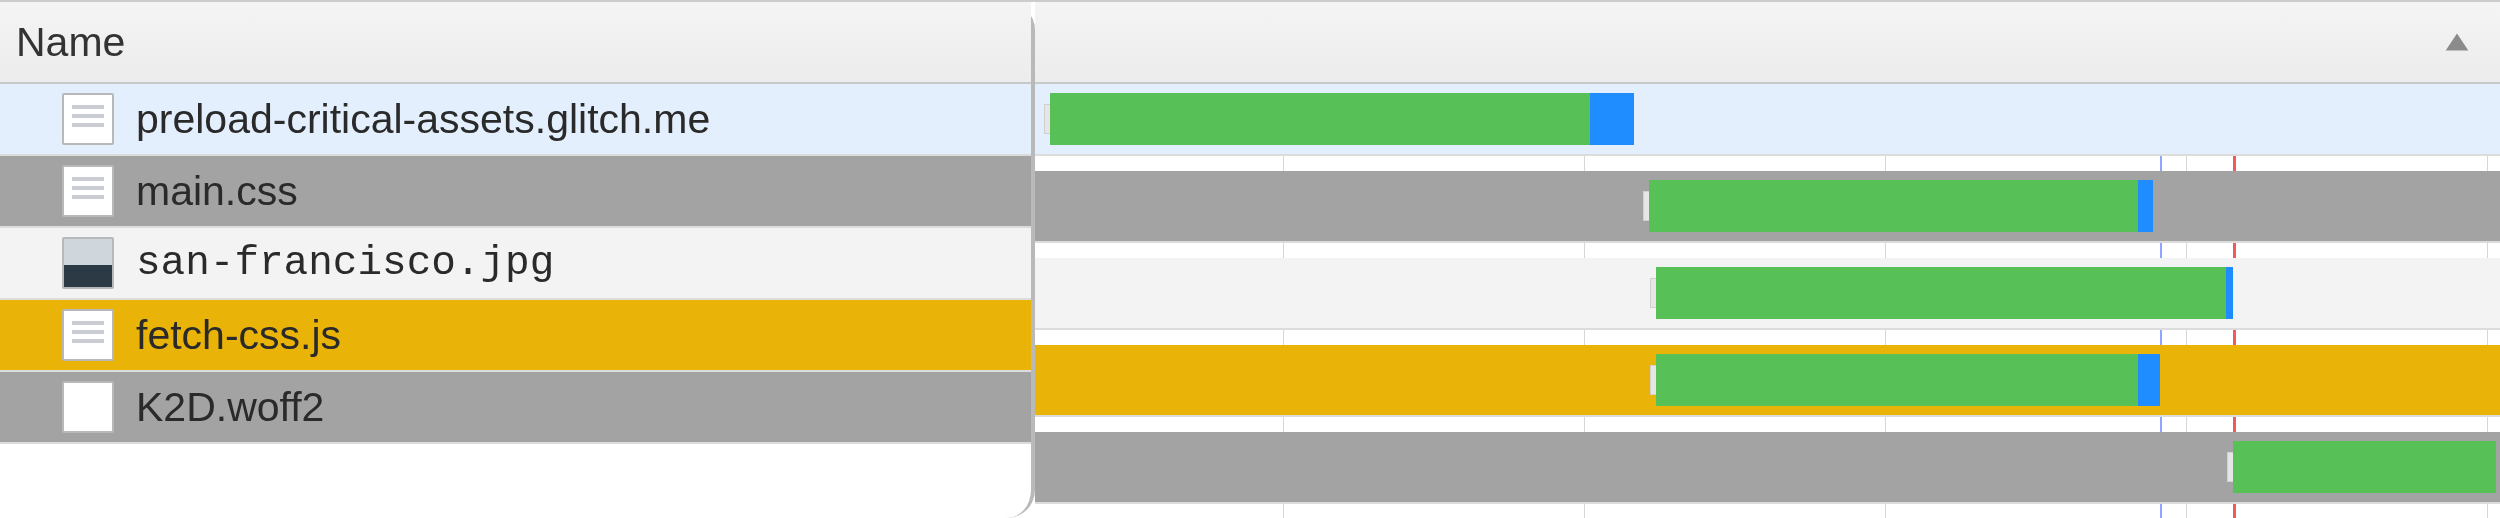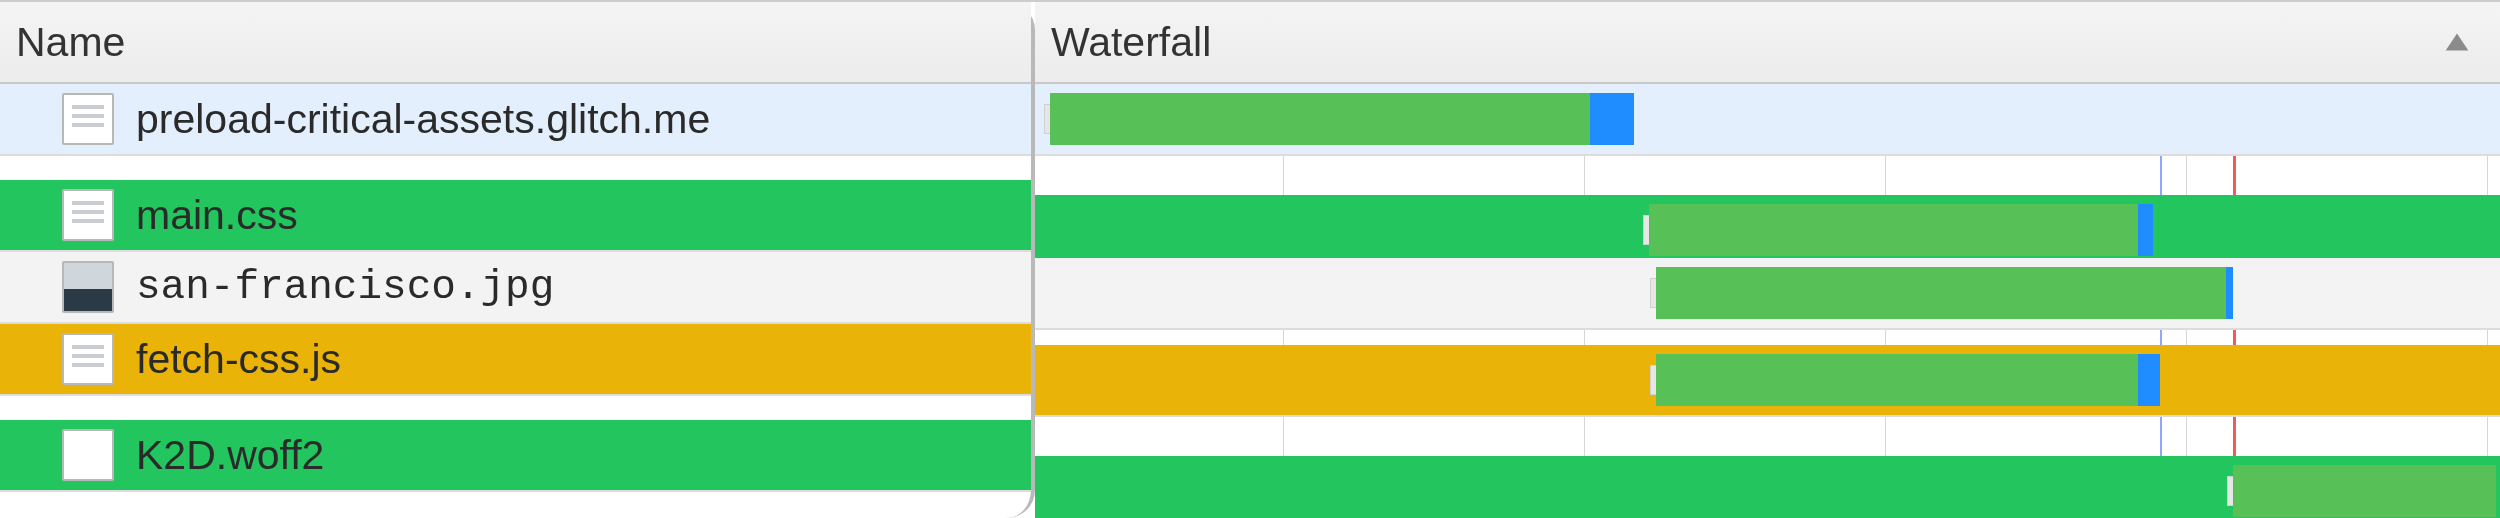--- a/index.html
+++ b/index.html
@@ -24,21 +24,21 @@
 
   
   .rows { position: relative; }
   .row {
     height: 72px; display: flex; align-items: center; position: relative;
     border-bottom: 2px solid #dcdcdc;
     padding-left: 44px;
   }
   .row:nth-child(odd)  { background: #f3f3f3; } 
   .row.selected        { background: #e3effd !important; }
-  .row.stripe-white    { background: #22c55e; margin-top: 24px; }
+  .row.stripe-white    { background: #a3a3a3; }
   .row.stripe-grey     { background: #f3f3f3; font-family: Liberation Mono, monospace; }
   .row.stripe-blue     { background: #eab308; }
 
   
   .name-cell { display: flex; align-items: center; padding: 0 18px; gap: 22px; width: 100%; }
   .icon {
     width: 52px; height: 52px; border: 2px solid #b8b8b8; background: #fff;
     position: relative; flex: 0 0 auto; border-radius: 2px;
   }
   .icon.doc::before {
@@ -100,21 +100,20 @@
     <div class="name-cell">
       <span class="icon font"></span>
       <span class="filename">K2D.woff2</span>
     </div>
         </div>
       </div>
   </div>
 
   <div class="col-waterfall">
     <div class="hdr">
-      <span class="label">Waterfall</span>
       <span class="sort-ind">
         <svg viewBox="0 0 24 24">
             <path d="M4 18 L12 6 L20 18 Z" fill="#8b8b8b"></path>
           </svg>
       </span>
     </div>
     <div class="rows" id="wf-rows" style="position: relative; height: 435px;">
       <div class="gridlines" id="gridlines" style="height: 435px;">
           <div class="gridline" style="left: 248.37px;"></div>
           <div class="gridline" style="left: 549.336px;"></div>

